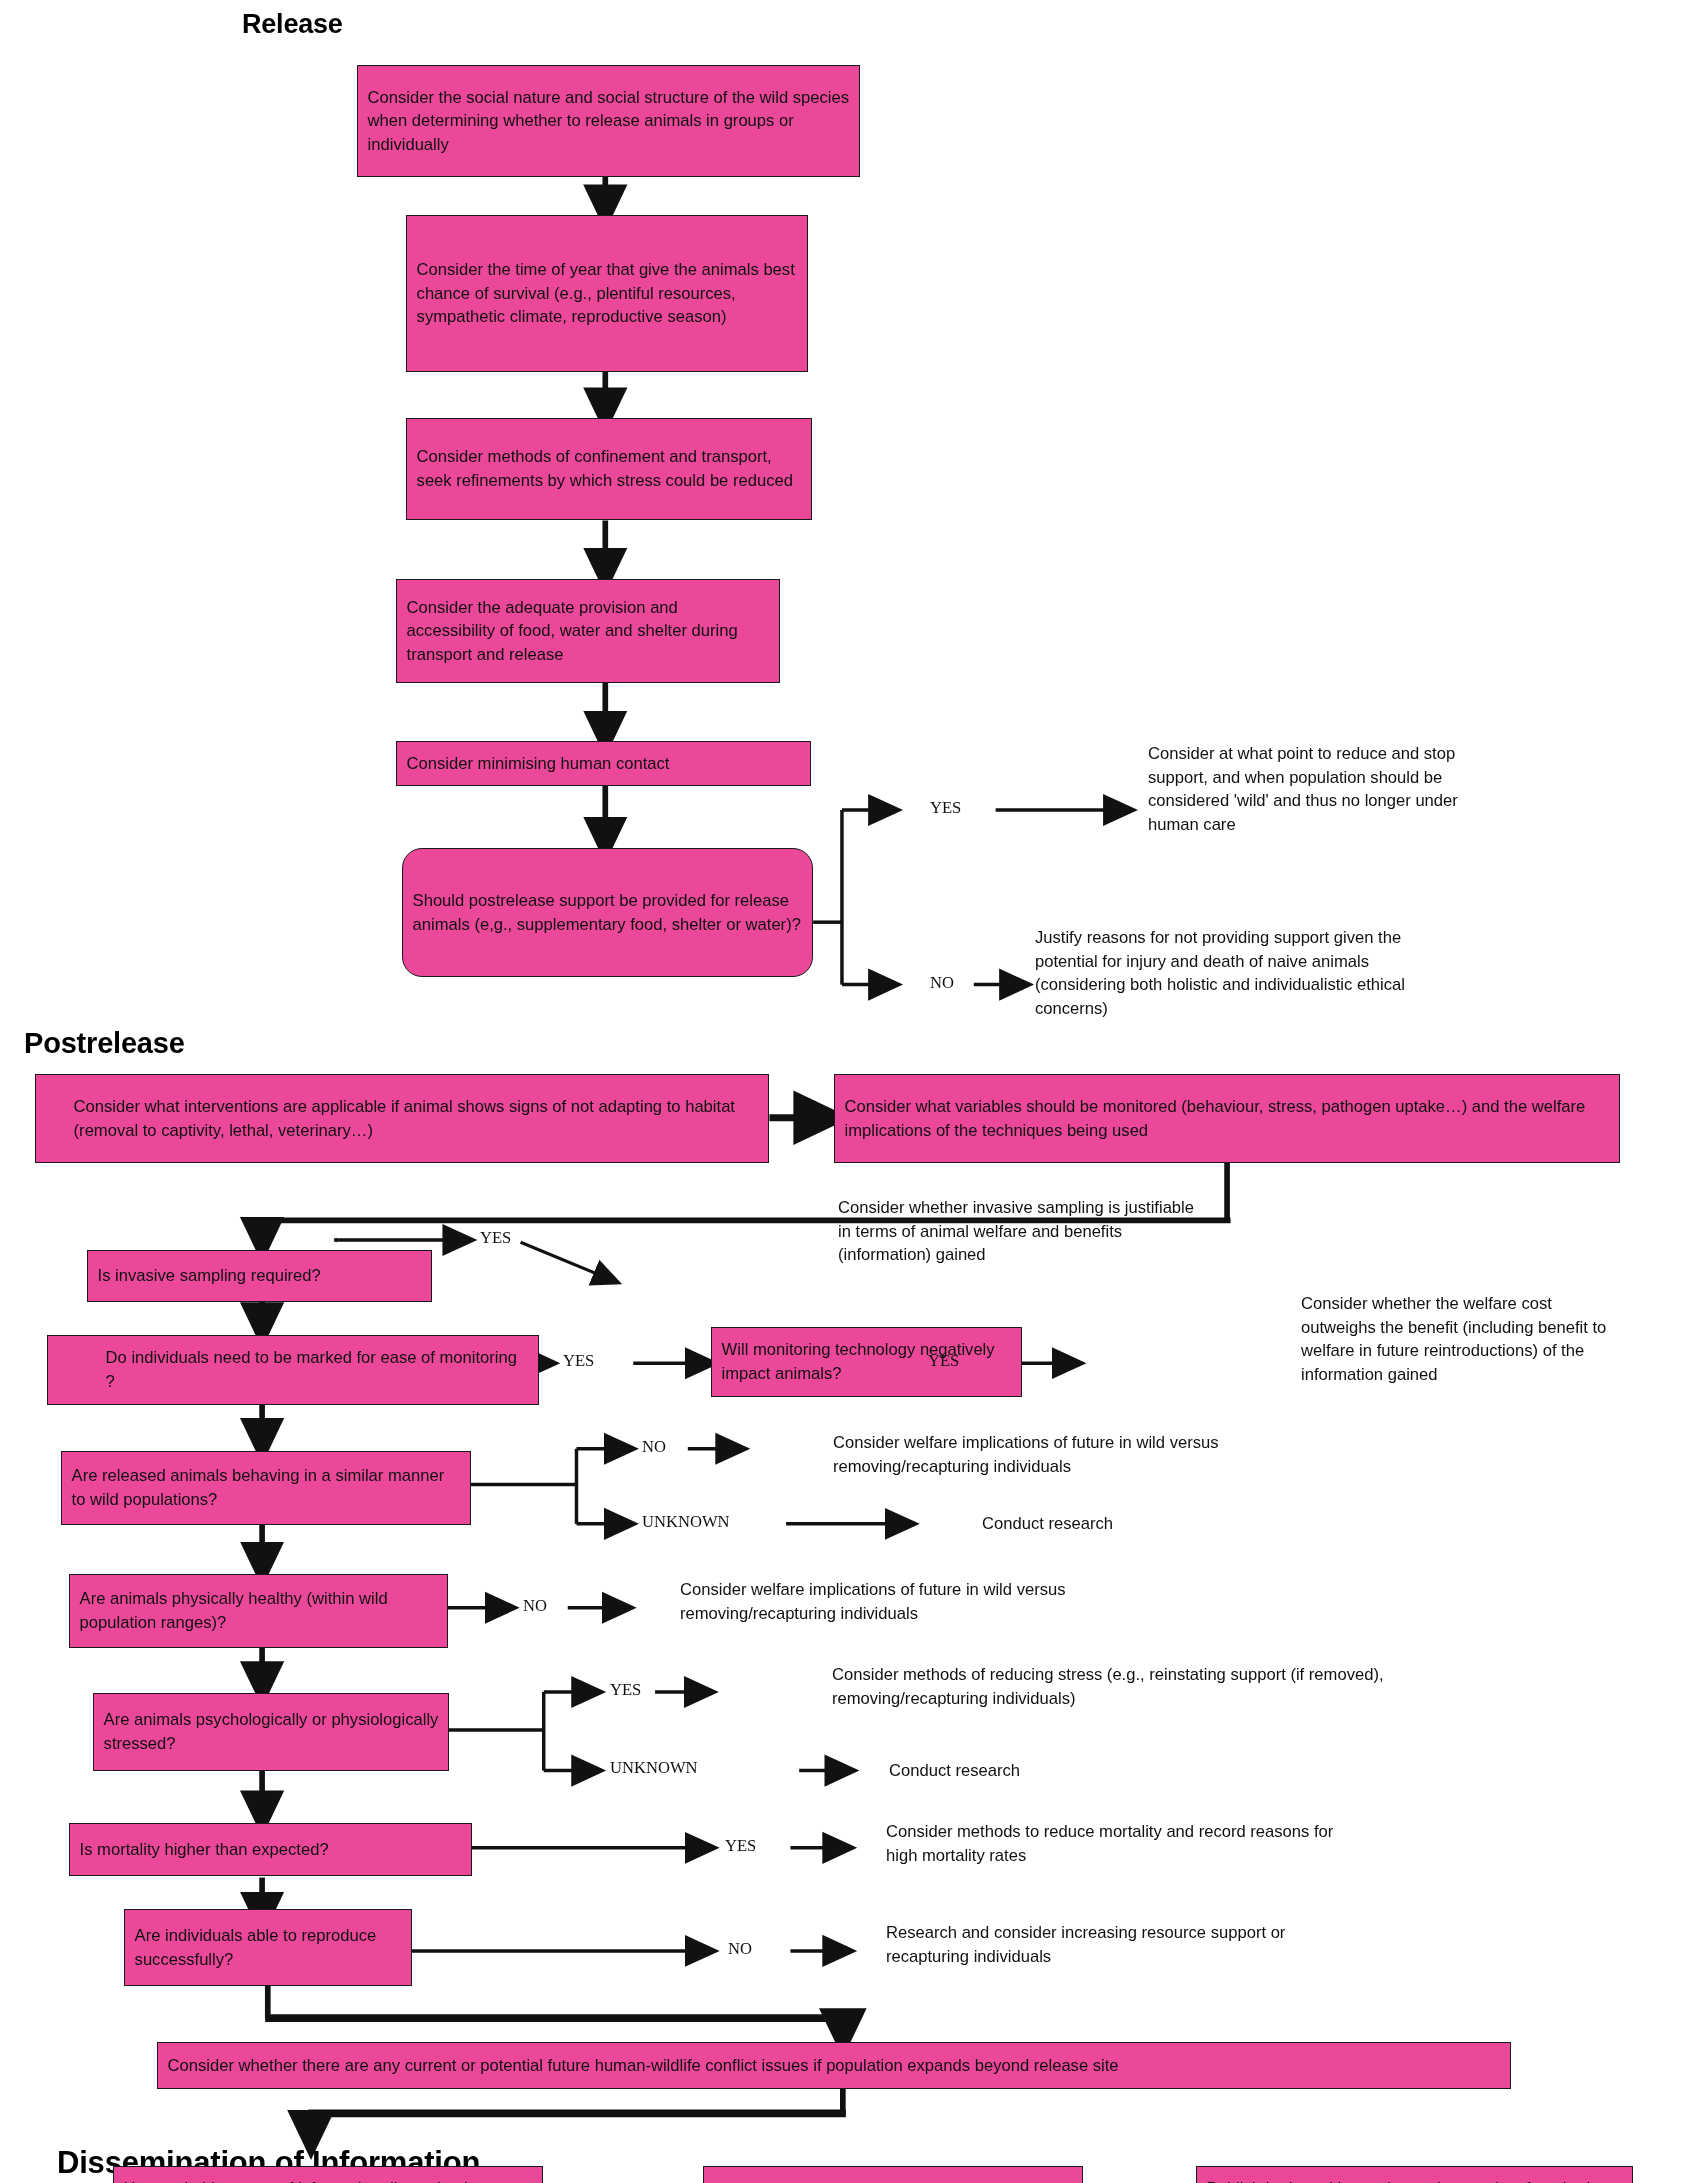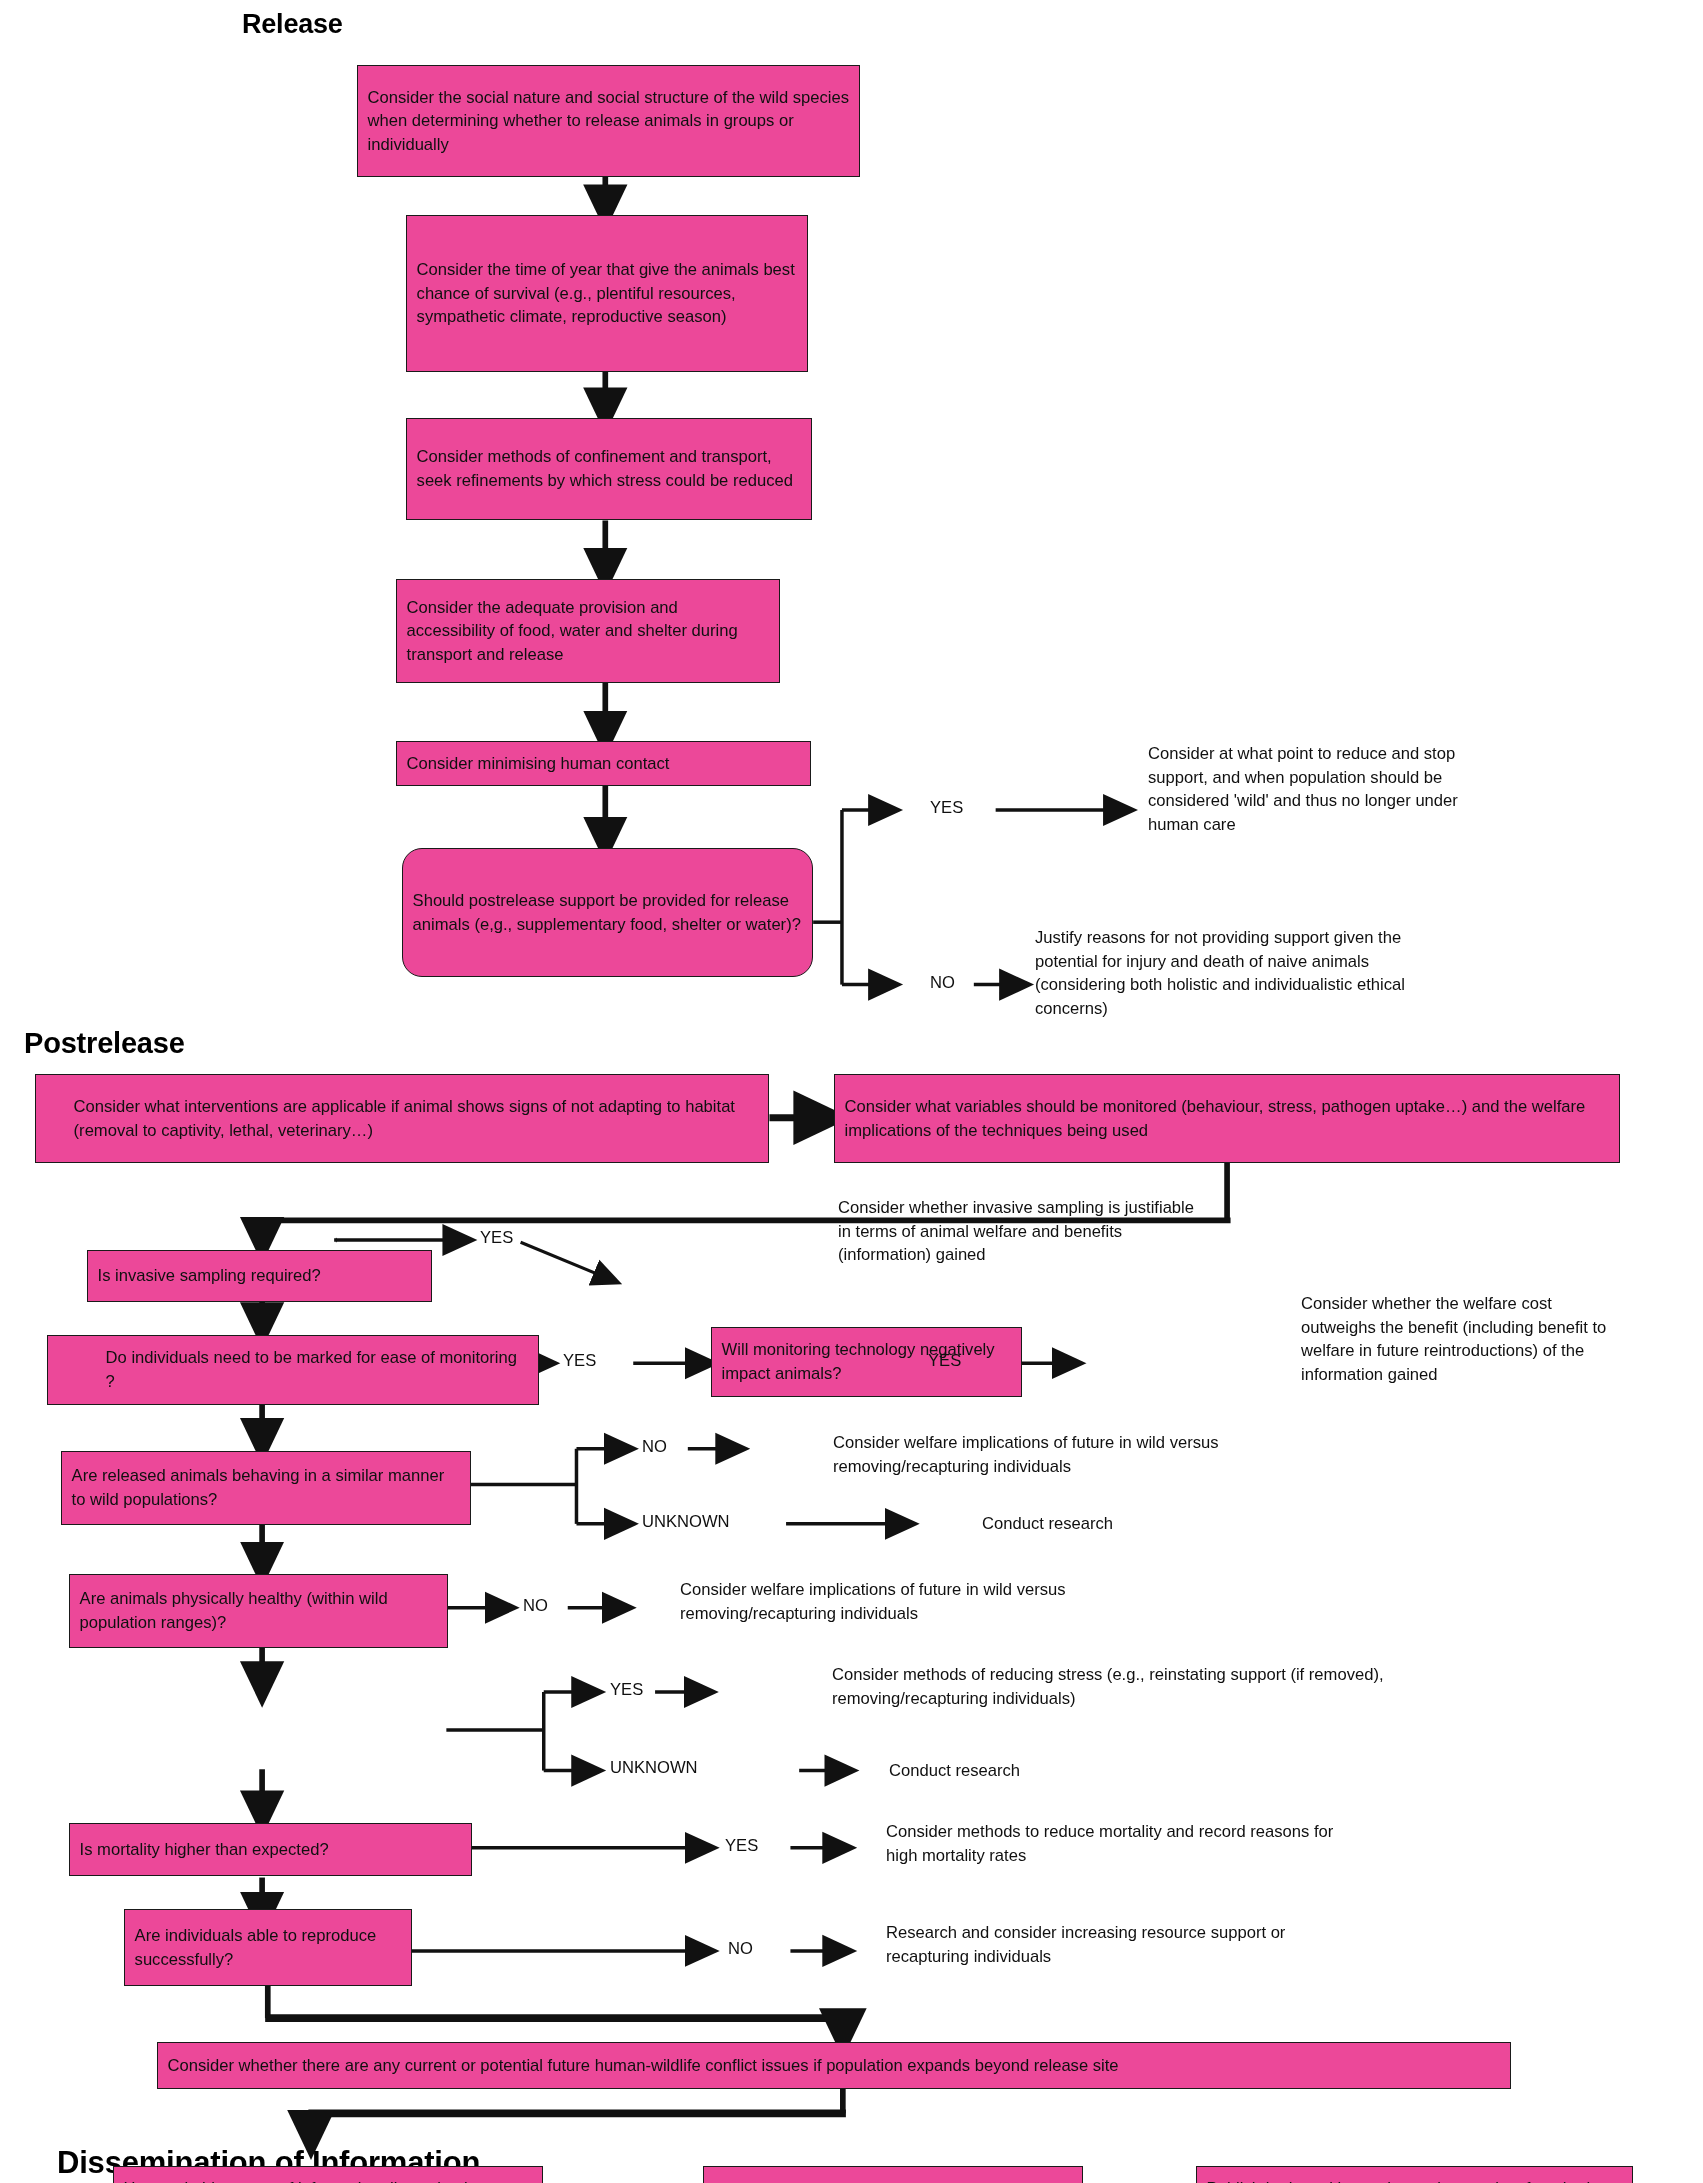--- a/index.html
+++ b/index.html
@@ -24,21 +24,21 @@
 
   .plain{
     position:absolute;color:#101010;
     font-size:16.6px;line-height:1.42;
     font-family:"Liberation Sans","DejaVu Sans",sans-serif;
   }
 
   .lbl{
     position:absolute;color:#101010;
     font-size:16.6px;line-height:1.2;white-space:nowrap;
-    font-family:Liberation Sans, sans-serif;
+    font-family:Liberation Serif, serif;
   }
 
   svg.wires{position:absolute;left:0;top:0;width:1704px;height:2281px;pointer-events:none;}
 </style>
 </head>
 <body>
 
 <div id="root">
 
   <svg class="wires" viewBox="0 0 3902 5224">
@@ -189,20 +189,23 @@
   </div>
 
   <div class="box" style="left:61px;top:1451px;width:410px;height:74px;">
     <span class="txt">Are released animals behaving in a similar manner to wild populations?</span>
   </div>
 
   <div class="box" style="left:69px;top:1574px;width:379px;height:74px;">
     <span class="txt">Are animals physically healthy (within wild population ranges)?</span>
   </div>
 
+  <div class="box" style="left:93px;top:1693px;width:356px;height:78px;">
+    <span class="txt">Are animals psychologically or physiologically stressed?</span>
+  </div>
 
   <div class="box" style="left:69px;top:1823px;width:403px;height:53px;">
     <span class="txt">Is mortality higher than expected?</span>
   </div>
 
   <div class="box" style="left:124px;top:1909px;width:288px;height:77px;">
     <span class="txt">Are individuals able to reproduce successfully?</span>
   </div>
 
   <div class="box" style="left:157px;top:2042px;width:1354px;height:47px;">

